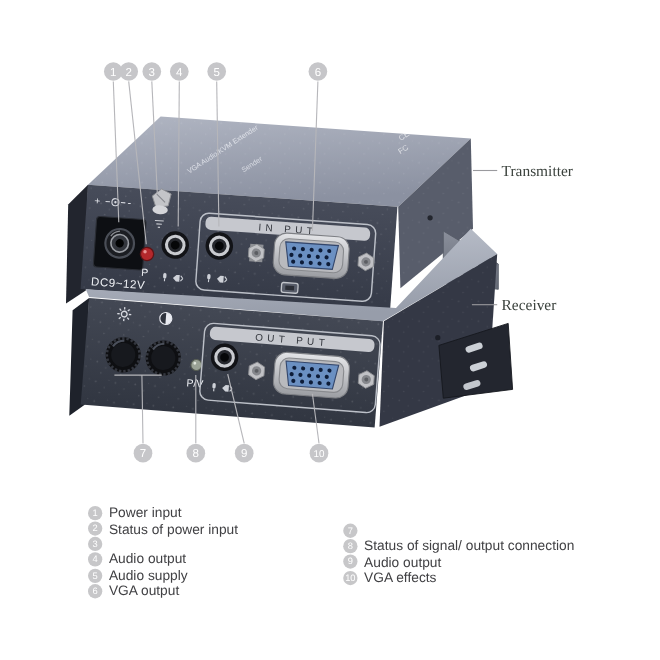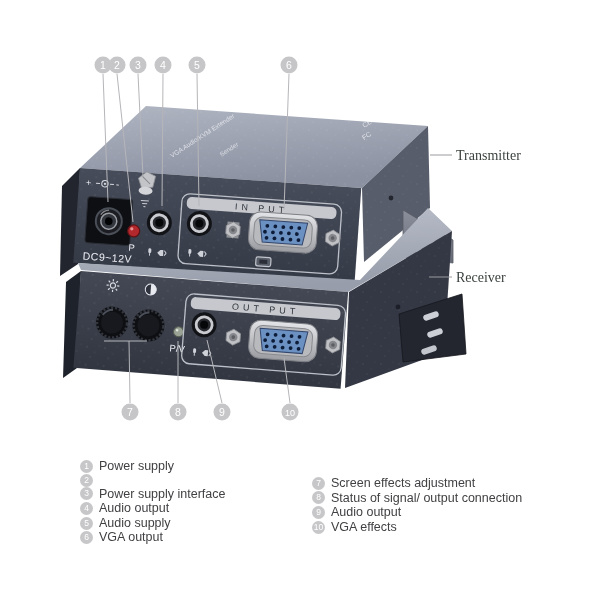--- a/index.html
+++ b/index.html
@@ -348,46 +348,45 @@
       </g>
   </g>
 
   <text x="456" y="160" font-family="Liberation Serif, serif" font-size="14" fill="#3a413c">Transmitter</text>
   <text x="456" y="282" font-family="Liberation Serif, serif" font-size="14" fill="#3a413c">Receiver</text>
 </svg>
 
 <div id="legend-left" class="legend-col">
   <div class="lrow">
       <span class="lnum">1</span>
-      <span>Power supply</span>
+      <span>Power input</span>
     </div>
   <div class="lrow">
       <span class="lnum">2</span>
+      <span>Status of power input</span>
     </div>
   <div class="lrow">
       <span class="lnum">3</span>
-      <span>Power supply interface</span>
     </div>
   <div class="lrow">
       <span class="lnum">4</span>
       <span>Audio output</span>
     </div>
   <div class="lrow">
       <span class="lnum">5</span>
       <span>Audio supply</span>
     </div>
   <div class="lrow">
       <span class="lnum">6</span>
       <span>VGA output</span>
     </div>
 </div>
 <div id="legend-right" class="legend-col">
   <div class="lrow">
       <span class="lnum">7</span>
-      <span>Screen effects adjustment</span>
     </div>
   <div class="lrow">
       <span class="lnum">8</span>
       <span>Status of signal/ output connection</span>
     </div>
   <div class="lrow">
       <span class="lnum">9</span>
       <span>Audio output</span>
     </div>
   <div class="lrow">

